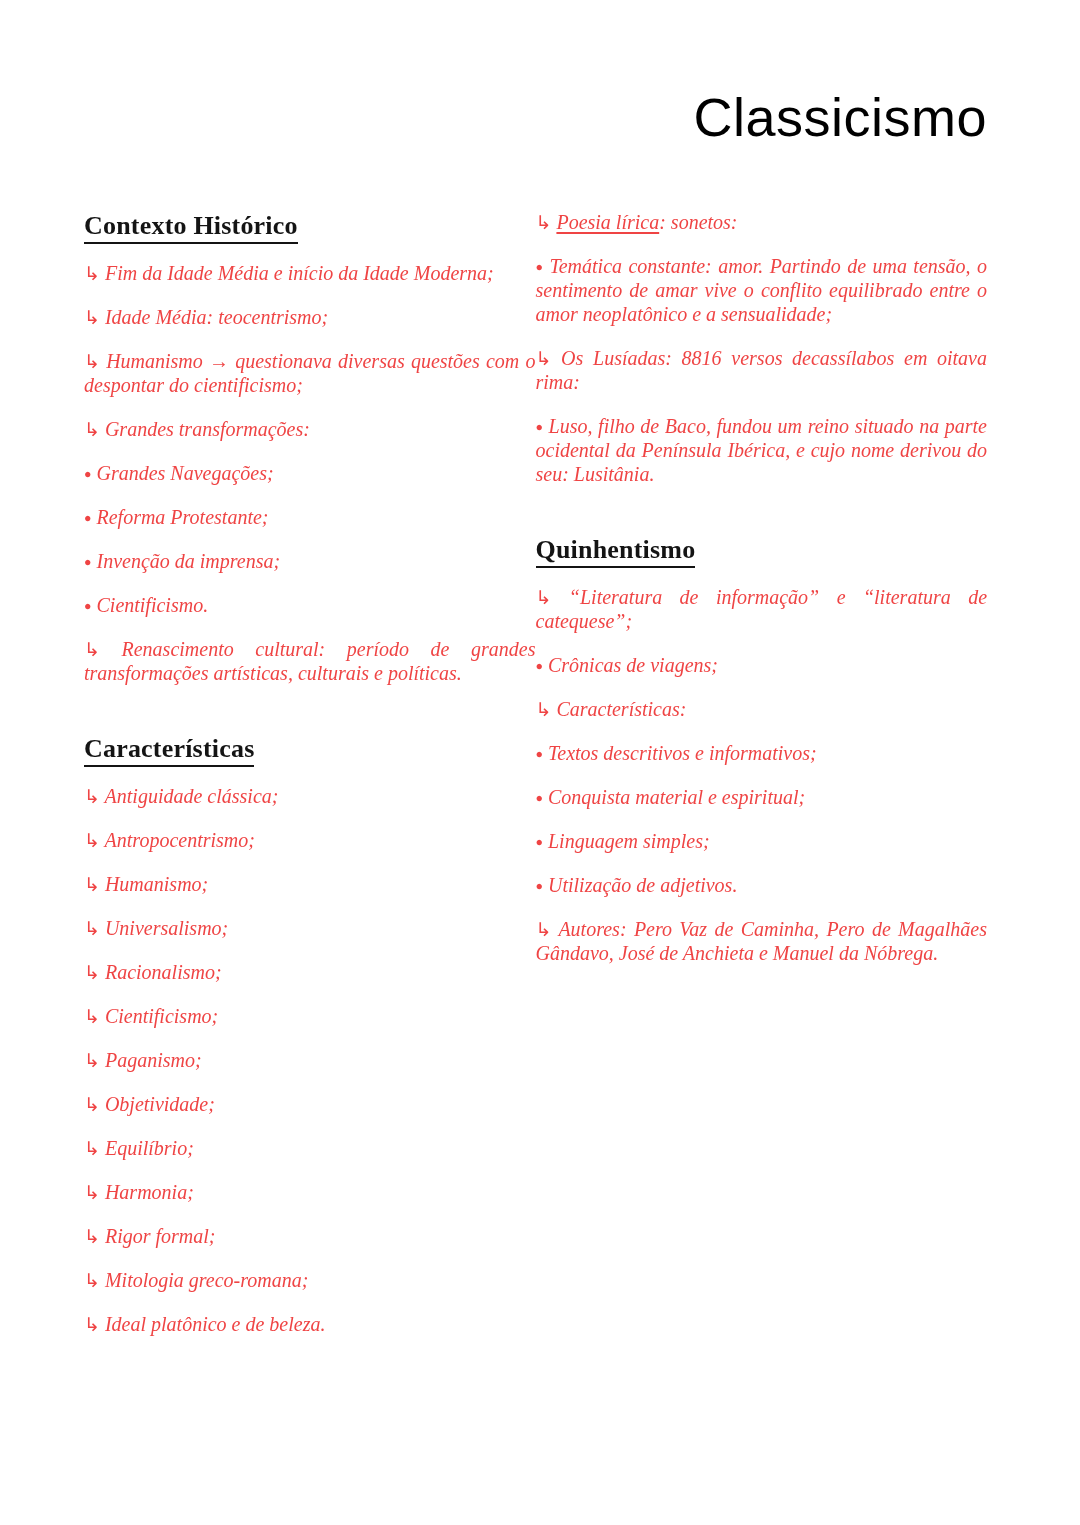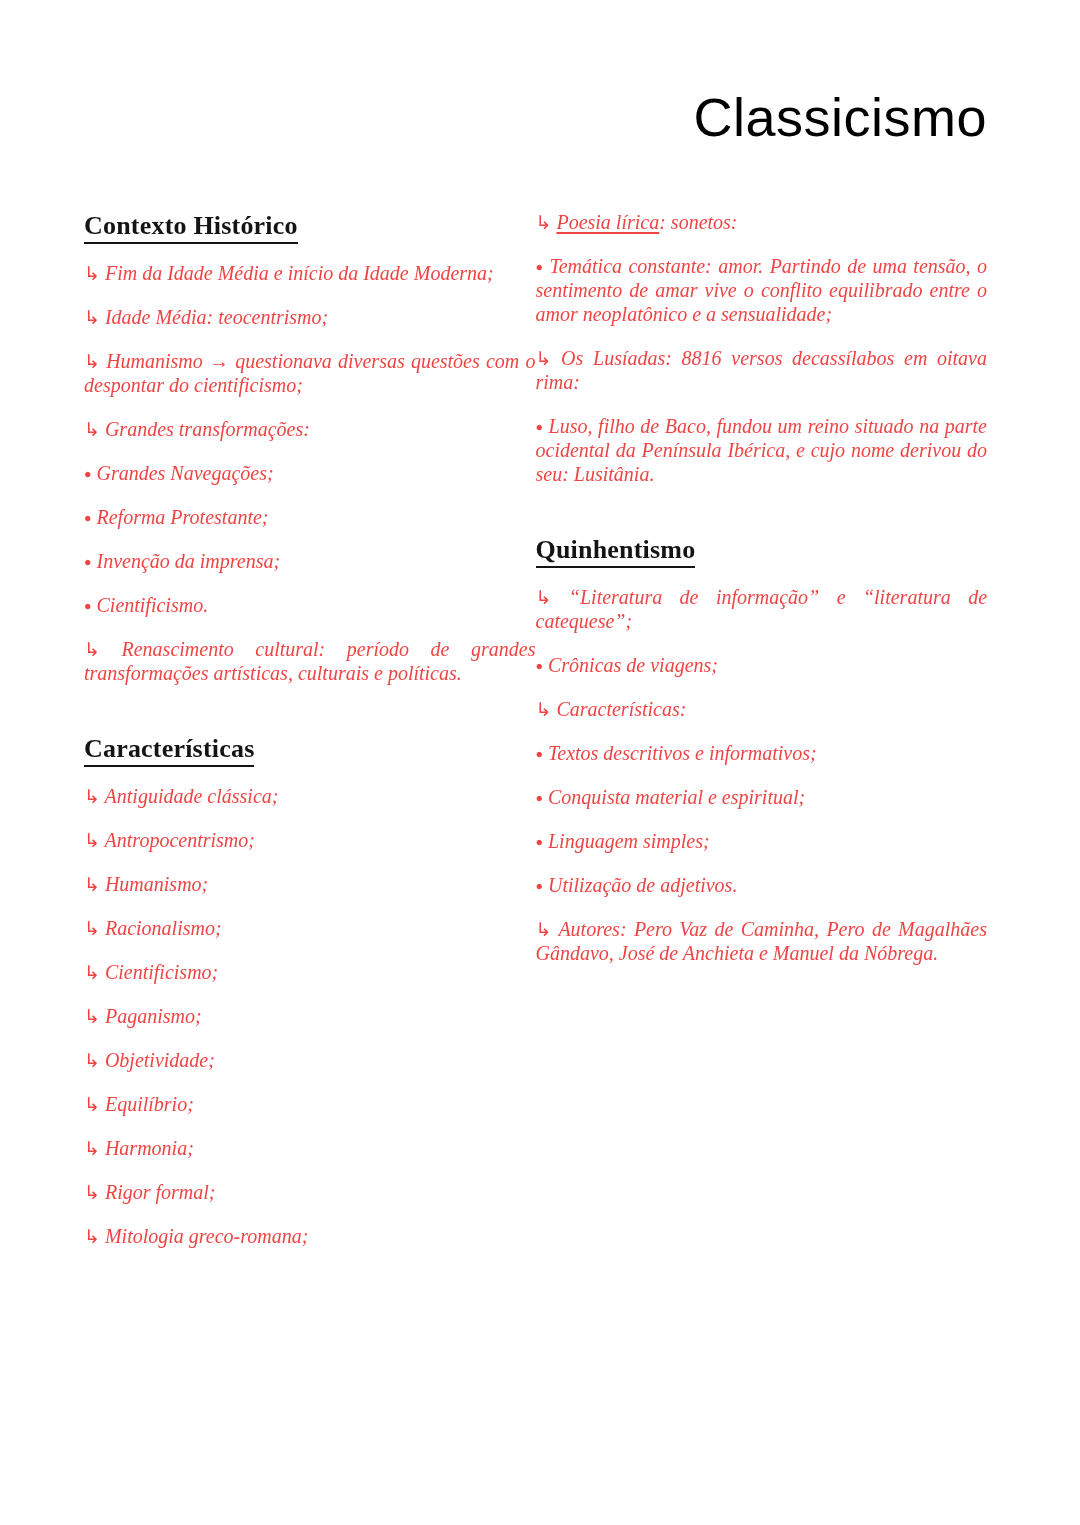--- a/index.html
+++ b/index.html
@@ -80,28 +80,30 @@
           <p class="para"><span class="glyph-dot">●</span> <span>Reforma Protestante;</span></p>
           <p class="para"><span class="glyph-dot">●</span> <span>Invenção da imprensa;</span></p>
           <p class="para"><span class="glyph-dot">●</span> <span>Cientificismo.</span></p>
           <p class="para"><span class="glyph-arrow">↳</span> <span>Renascimento cultural: período de grandes transformações artísticas, culturais e políticas.</span></p>
         </section>
         <section class="section">
           <h2 class="heading"><span class="ul">Características</span></h2>
           <p class="para"><span class="glyph-arrow">↳</span> <span>Antiguidade clássica;</span></p>
           <p class="para"><span class="glyph-arrow">↳</span> <span>Antropocentrismo;</span></p>
           <p class="para"><span class="glyph-arrow">↳</span> <span>Humanismo;</span></p>
+          <p class="para"><span class="glyph-arrow">↳</span> <span>Universalismo;</span></p>
           <p class="para"><span class="glyph-arrow">↳</span> <span>Racionalismo;</span></p>
           <p class="para"><span class="glyph-arrow">↳</span> <span>Cientificismo;</span></p>
           <p class="para"><span class="glyph-arrow">↳</span> <span>Paganismo;</span></p>
           <p class="para"><span class="glyph-arrow">↳</span> <span>Objetividade;</span></p>
           <p class="para"><span class="glyph-arrow">↳</span> <span>Equilíbrio;</span></p>
           <p class="para"><span class="glyph-arrow">↳</span> <span>Harmonia;</span></p>
           <p class="para"><span class="glyph-arrow">↳</span> <span>Rigor formal;</span></p>
           <p class="para"><span class="glyph-arrow">↳</span> <span>Mitologia greco-romana;</span></p>
+          <p class="para"><span class="glyph-arrow">↳</span> <span>Ideal platônico e de beleza.</span></p>
         </section>
       </div>
     <div class="col">
         <section class="section">
           <p class="para"><span class="glyph-arrow">↳</span> <span class="u">Poesia lírica</span><span>: sonetos:</span></p>
           <p class="para"><span class="glyph-dot">●</span> <span>Temática constante: amor. Partindo de uma tensão, o sentimento de amar vive o conflito equilibrado entre o amor neoplatônico e a sensualidade;</span></p>
           <p class="para"><span class="glyph-arrow">↳</span> <span>Os Lusíadas: 8816 versos decassílabos em oitava rima:</span></p>
           <p class="para"><span class="glyph-dot">●</span> <span>Luso, filho de Baco, fundou um reino situado na parte ocidental da Península Ibérica, e cujo nome derivou do seu: Lusitânia.</span></p>
         </section>
         <section class="section">

